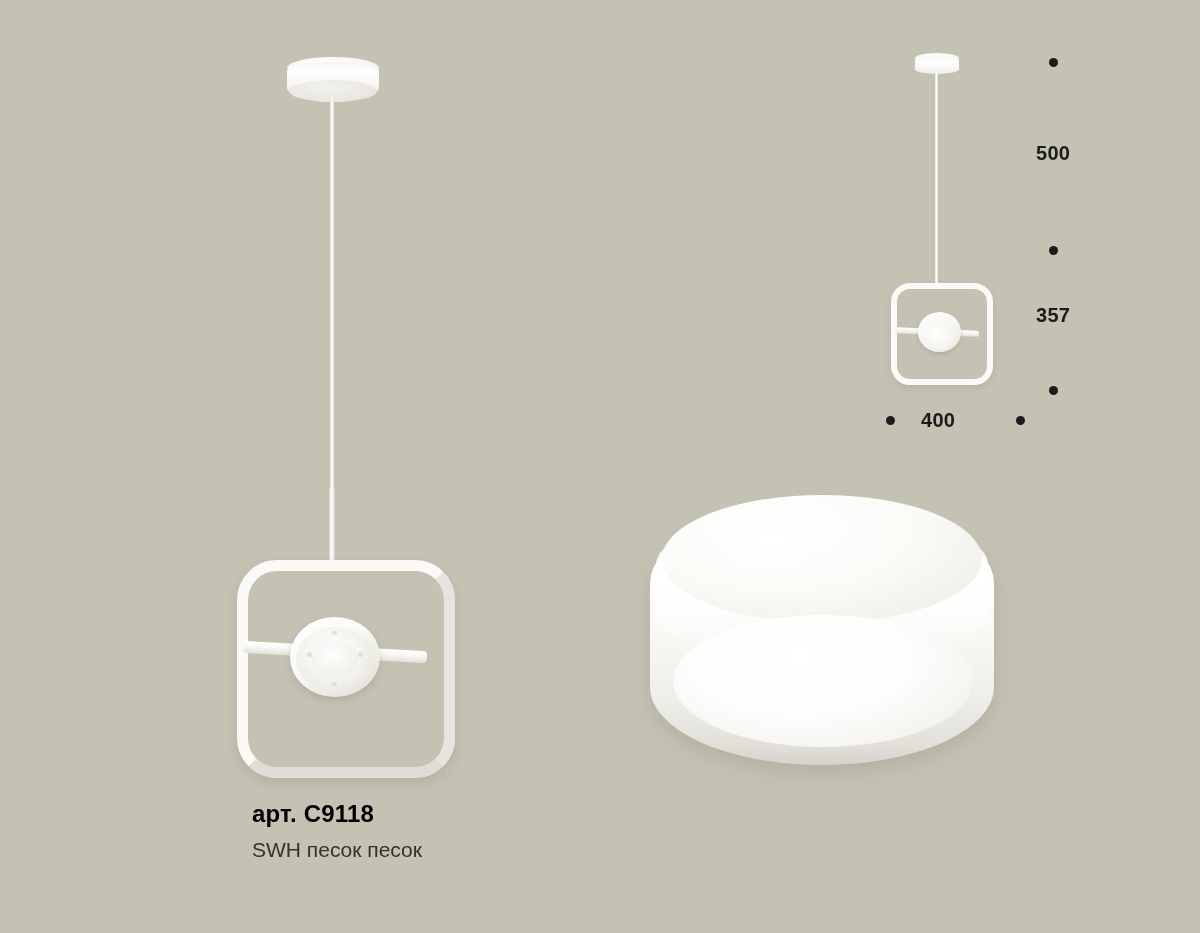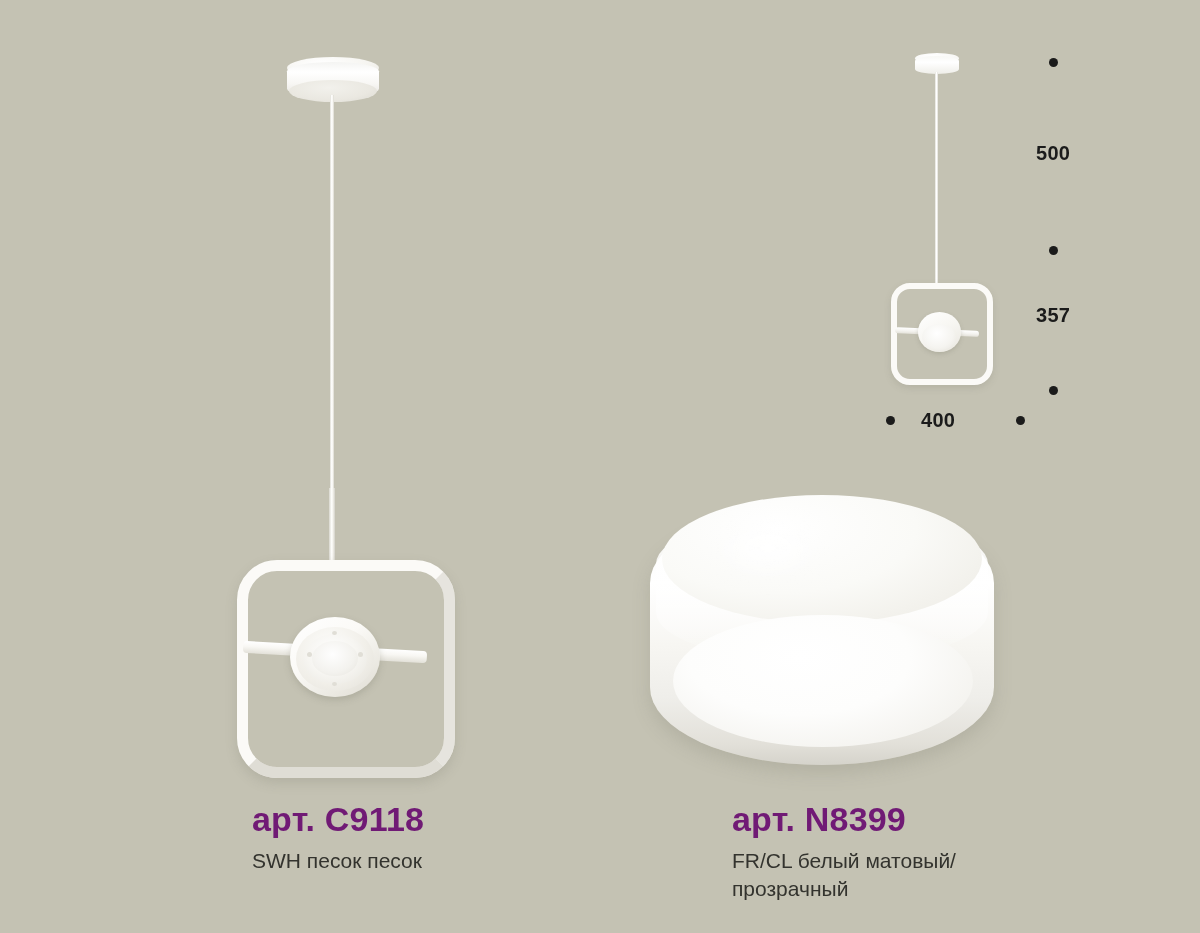--- a/index.html
+++ b/index.html
@@ -188,23 +188,23 @@
     font-weight: 700;
     color: #1b1b1b;
     letter-spacing: 0.3px;
     white-space: nowrap;
   }
 
   
   .caption-block { position: absolute; }
   .caption-art {
     font-family: "Liberation Sans", sans-serif;
-    font-size: 34px;
+    font-size: 24px;
     font-weight: 700;
-    color: #701a75;
+    color: #000000;
     letter-spacing: 0.2px;
     white-space: nowrap;
     margin: 0;
   }
   .caption-desc {
     font-family: "Liberation Sans", sans-serif;
     font-size: 21px;
     font-weight: 400;
     color: #33332e;
     line-height: 1.35;
@@ -259,25 +259,20 @@
 
     <div class="disc-gloss-ring abs" style="left:6px; top:18px; width:332px; height:150px;"></div>
 
     <div class="disc-top abs" style="left:12px; top:0px; width:320px; height:128px;"></div>
 
     <div class="disc-face abs" style="left:23px; top:120px; width:300px; height:132px;"></div>
 
     <div class="disc-highlight abs" style="left:58px; top:22px; width:120px; height:62px;"></div>
   </div>
 
-  <div class="caption-block" style="left:732px; top:800px; width:330px;">
-    <p class="caption-art">арт. N8399</p>
-    <p class="caption-desc">FR/CL белый матовый/
-прозрачный</p>
-  </div>
 
   <div class="abs" style="left:860px; top:40px; width:180px; height:400px;">
 
     <div class="sch-canopy-top abs" style="left:55px; top:13px; width:44px; height:11px;"></div>
     <div class="sch-canopy-side abs" style="left:55px; top:16px; width:44px; height:18px;"></div>
 
     <div class="sch-cable abs" style="left:75px; top:32px; width:3px; height:212px;"></div>
 
     <div class="sch-frame abs" style="left:31px; top:243px; width:90px; height:90px;
                 border-width:6px; border-radius:19px;

